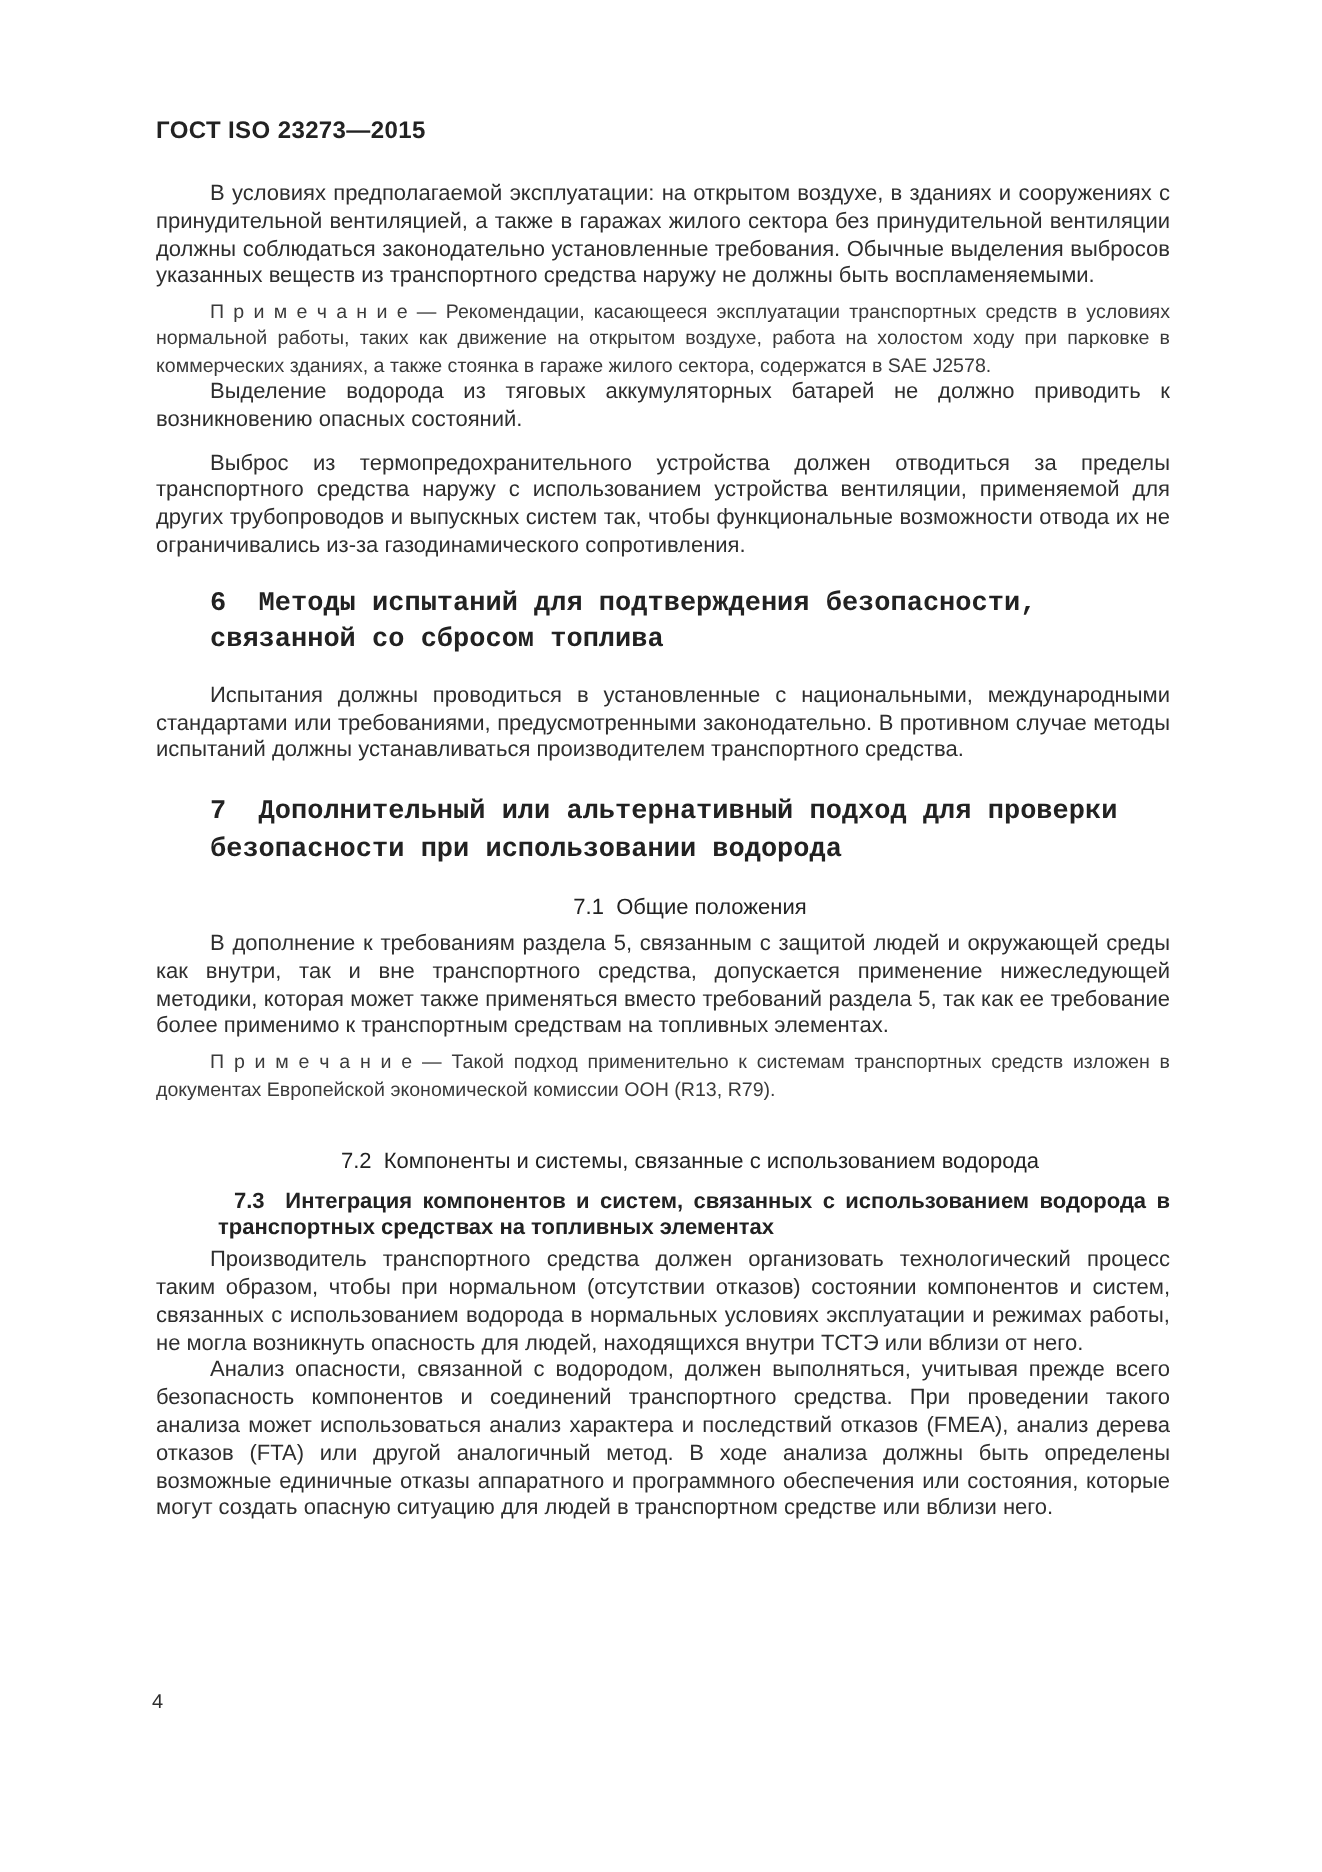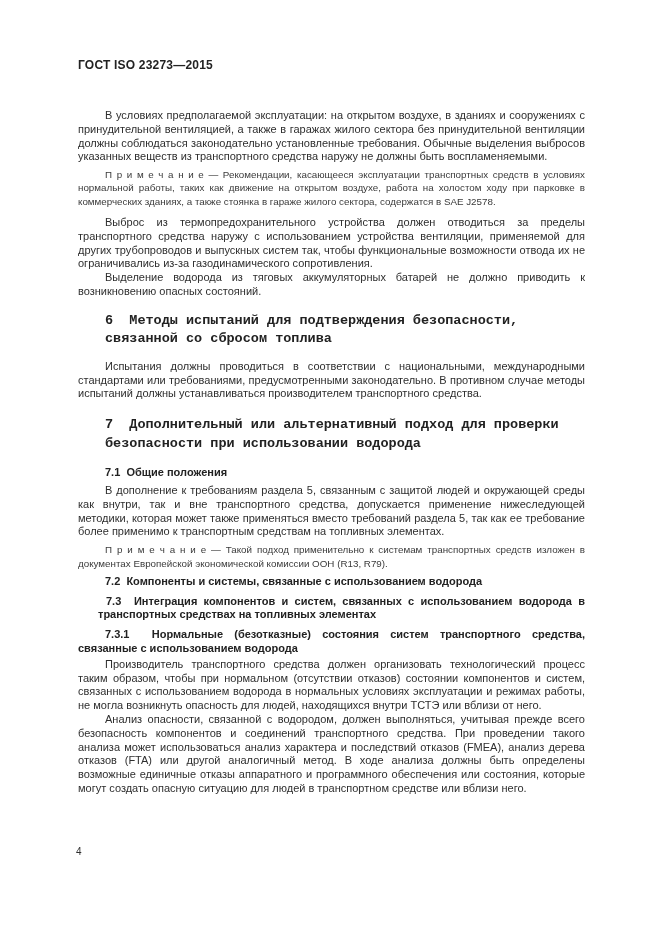--- a/index.html
+++ b/index.html
@@ -29,105 +29,105 @@
     letter-spacing: 0.2px;
     color: #222;
   }
   .para {
     font-size: 11px;
     line-height: 13.8px;
     text-align: justify;
     text-indent: 27px;
     color: #2e2e2e;
   }
-  .para.first { margin-top: 37px; }
+  .para.first { margin-top: 19px; }
   .note {
     font-size: 9.8px;
     line-height: 13.3px;
     text-align: justify;
     text-indent: 27px;
     color: #3a3a3a;
     margin-top: 4px;
   }
   .gap-top-8 { margin-top: 8px; }
   .h-section {
     font-size: 13.5px;
     font-weight: bold;
     line-height: 18.5px;
     margin: 13px 0 11px 27px;
     color: #222;
     font-family: Liberation Mono, monospace;
   }
   .h-section.sec7 { margin-top: 15px; margin-bottom: 13px; }
   .h-sub {
     font-size: 11px;
-    font-weight: bold;
+    font-weight: normal;
     line-height: 13.8px;
     text-indent: 27px;
     margin-top: 11px;
     margin-bottom: 4px;
     color: #222;
+    text-align: center;
   }
   .h-sub-just {
     font-size: 11px;
     font-weight: bold;
     line-height: 13.8px;
     text-align: justify;
     text-indent: 27px;
     margin-top: 6px;
     margin-bottom: 2px;
     color: #222;
   }
   .h-73 {
-    margin-left: 20px;
+    margin-left: 31px;
     text-indent: 8px;
   }
-  .tight { margin-top: 5px; }
+  .tight { margin-top: 23px; }
   .page-number {
     position: absolute;
     left: 76px;
     top: 846px;
     font-size: 10px;
     color: #2e2e2e;
   }
 </style>
 </head>
 <body>
 
 <div class="page">
   <div class="content">
 
     <div class="doc-header">ГОСТ ISO 23273—2015</div>
 
     <p class="para first">В условиях предполагаемой эксплуатации: на открытом воздухе, в зданиях и сооружениях с принудительной вентиляцией, а также в гаражах жилого сектора без принудительной вентиляции должны соблюдаться законодательно установленные требования. Обычные выделения выбросов указанных веществ из транспортного средства наружу не должны быть воспламеняемыми.</p>
 
     <p class="note">П р и м е ч а н и е — Рекомендации, касающееся эксплуатации транспортных средств в условиях нормальной работы, таких как движение на открытом воздухе, работа на холостом ходу при парковке в коммерческих зданиях, а также стоянка в гараже жилого сектора, содержатся в SAE J2578.</p>
 
+    <p class="para">Выделение водорода из тяговых аккумуляторных батарей не должно приводить к возникновению опасных состояний.</p>
+
     <p class="para gap-top-8">Выброс из термопредохранительного устройства должен отводиться за пределы транспортного средства наружу с использованием устройства вентиляции, применяемой для других трубопроводов и выпускных систем так, чтобы функциональные возможности отвода их не ограничивались из-за газодинамического сопротивления.</p>
-
-    <p class="para">Выделение водорода из тяговых аккумуляторных батарей не должно приводить к возникновению опасных состояний.</p>
 
     <h2 class="h-section">6&nbsp; Методы испытаний для подтверждения безопасности, связанной со сбросом топлива</h2>
 
-    <p class="para">Испытания должны проводиться в соответствии с национальными, международными стандартами или требованиями, предусмотренными законодательно. В противном случае методы  испытаний должны устанавливаться производителем транспортного средства.</p>
+    <p class="para">Испытания должны проводиться в установленные с национальными, международными стандартами или требованиями, предусмотренными законодательно. В противном случае методы  испытаний должны устанавливаться производителем транспортного средства.</p>
 
     <h2 class="h-section sec7">7&nbsp; Дополнительный или альтернативный подход для проверки безопасности при использовании водорода</h2>
 
     <h3 class="h-sub">7.1&nbsp; Общие положения</h3>
 
     <p class="para">В дополнение к требованиям раздела 5, связанным с защитой людей и окружающей среды как внутри, так и вне транспортного средства, допускается применение нижеследующей методики, которая может также применяться вместо требований раздела 5, так как ее требование более применимо к транспортным средствам на топливных элементах.</p>
 
     <p class="note">П р и м е ч а н и е — Такой подход применительно к системам транспортных средств изложен в документах Европейской экономической комиссии ООН (R13, R79).</p>
 
     <h3 class="h-sub tight">7.2&nbsp; Компоненты и системы, связанные с использованием водорода</h3>
 
 
     <h3 class="h-sub-just h-73">7.3&nbsp; Интеграция компонентов и систем, связанных с использованием водорода в транспортных средствах на топливных элементах</h3>
 
-    <h3 class="h-sub-just">7.3.1&nbsp; Нормальные (безотказные) состояния систем транспортного средства, связанные с использованием водорода</h3>
 
     <p class="para">Производитель транспортного средства должен организовать технологический процесс таким образом, чтобы при нормальном (отсутствии отказов) состоянии компонентов и систем, связанных с использованием водорода в нормальных условиях эксплуатации и режимах работы, не могла возникнуть опасность для людей, находящихся внутри ТСТЭ или вблизи от него.</p>
 
 
     <p class="para">Анализ опасности, связанной с водородом, должен выполняться, учитывая прежде всего безопасность компонентов и соединений транспортного средства. При проведении такого анализа может использоваться анализ характера и последствий отказов (FMEA), анализ дерева отказов (FTA) или другой аналогичный метод. В ходе анализа должны быть определены возможные единичные отказы аппаратного и программного обеспечения или состояния, которые могут создать опасную ситуацию для людей в транспортном средстве или вблизи него.</p>
 
   </div>
 
   <div class="page-number">4</div>
 </div>

